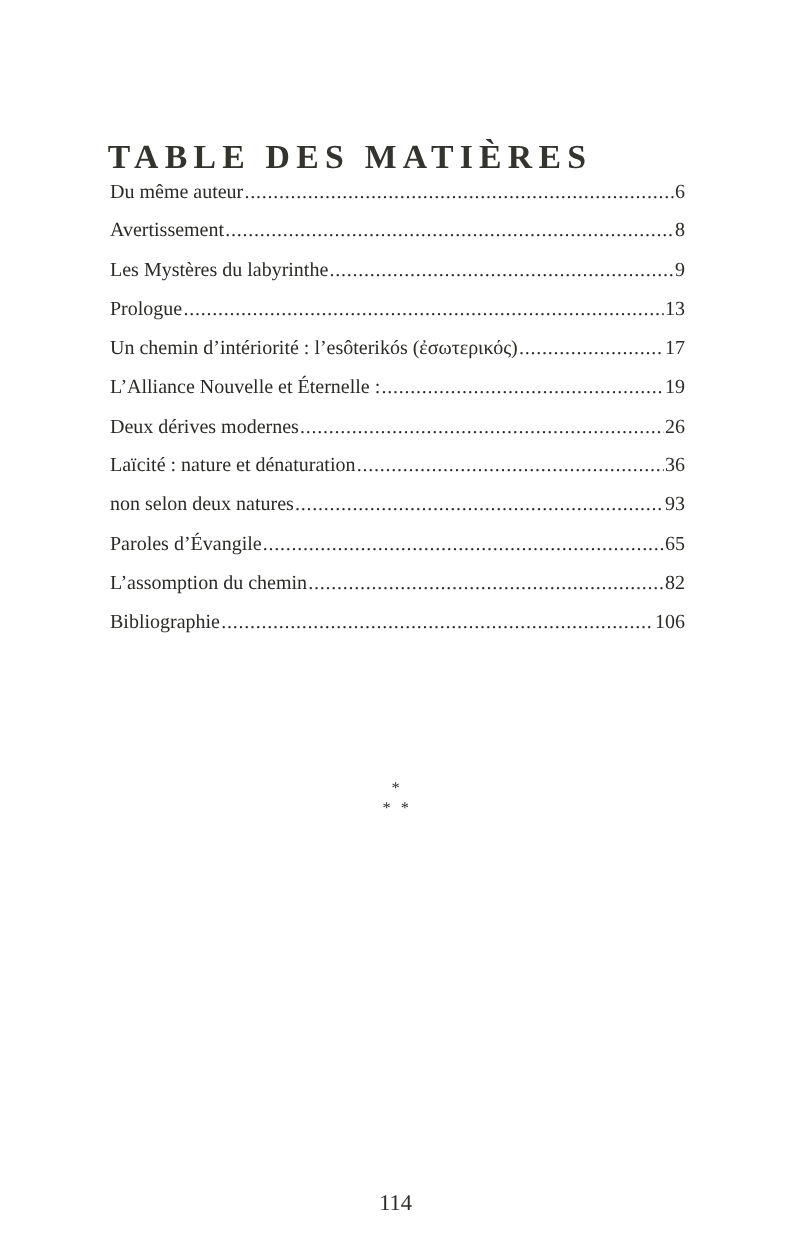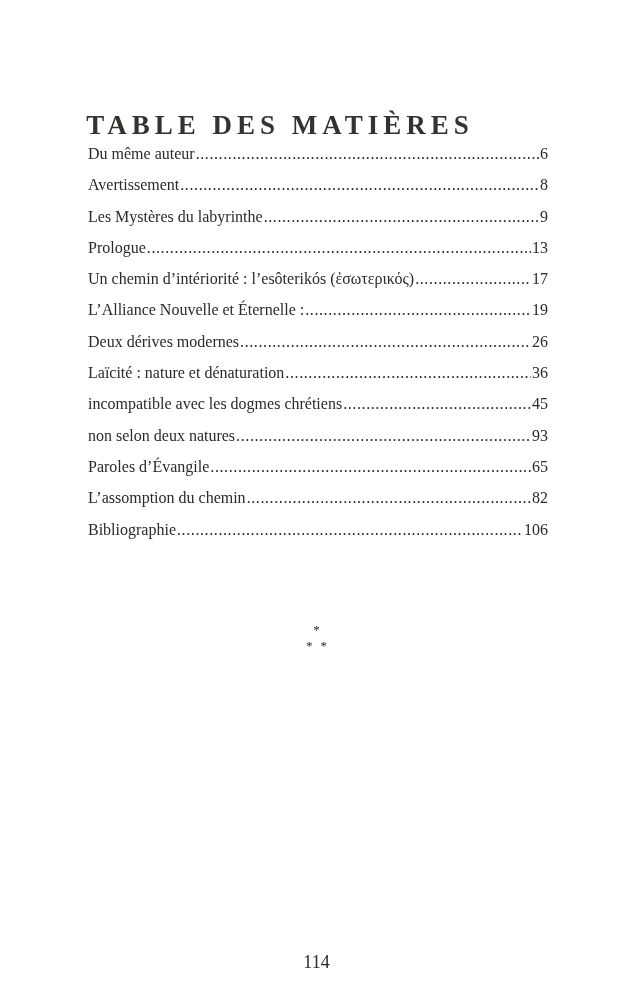--- a/index.html
+++ b/index.html
@@ -145,25 +145,20 @@
     </div>
   </li>
   <li class="toc-entry">
     <div class="toc-line">
       <span class="title">Laïcité : nature et dénaturation</span>
       <span class="leader"></span>
       <span class="page">36</span>
     </div>
   </li>
   <li class="toc-entry">
-    <div class="toc-line">
-      <span class="title">incompatible avec les dogmes chrétiens</span>
-      <span class="leader"></span>
-      <span class="page">45</span>
-    </div>
   </li>
   <li class="toc-entry">
     <div class="toc-line">
       <span class="title">non selon deux natures</span>
       <span class="leader"></span>
       <span class="page">93</span>
     </div>
   </li>
   <li class="toc-entry">
     <div class="toc-line">

